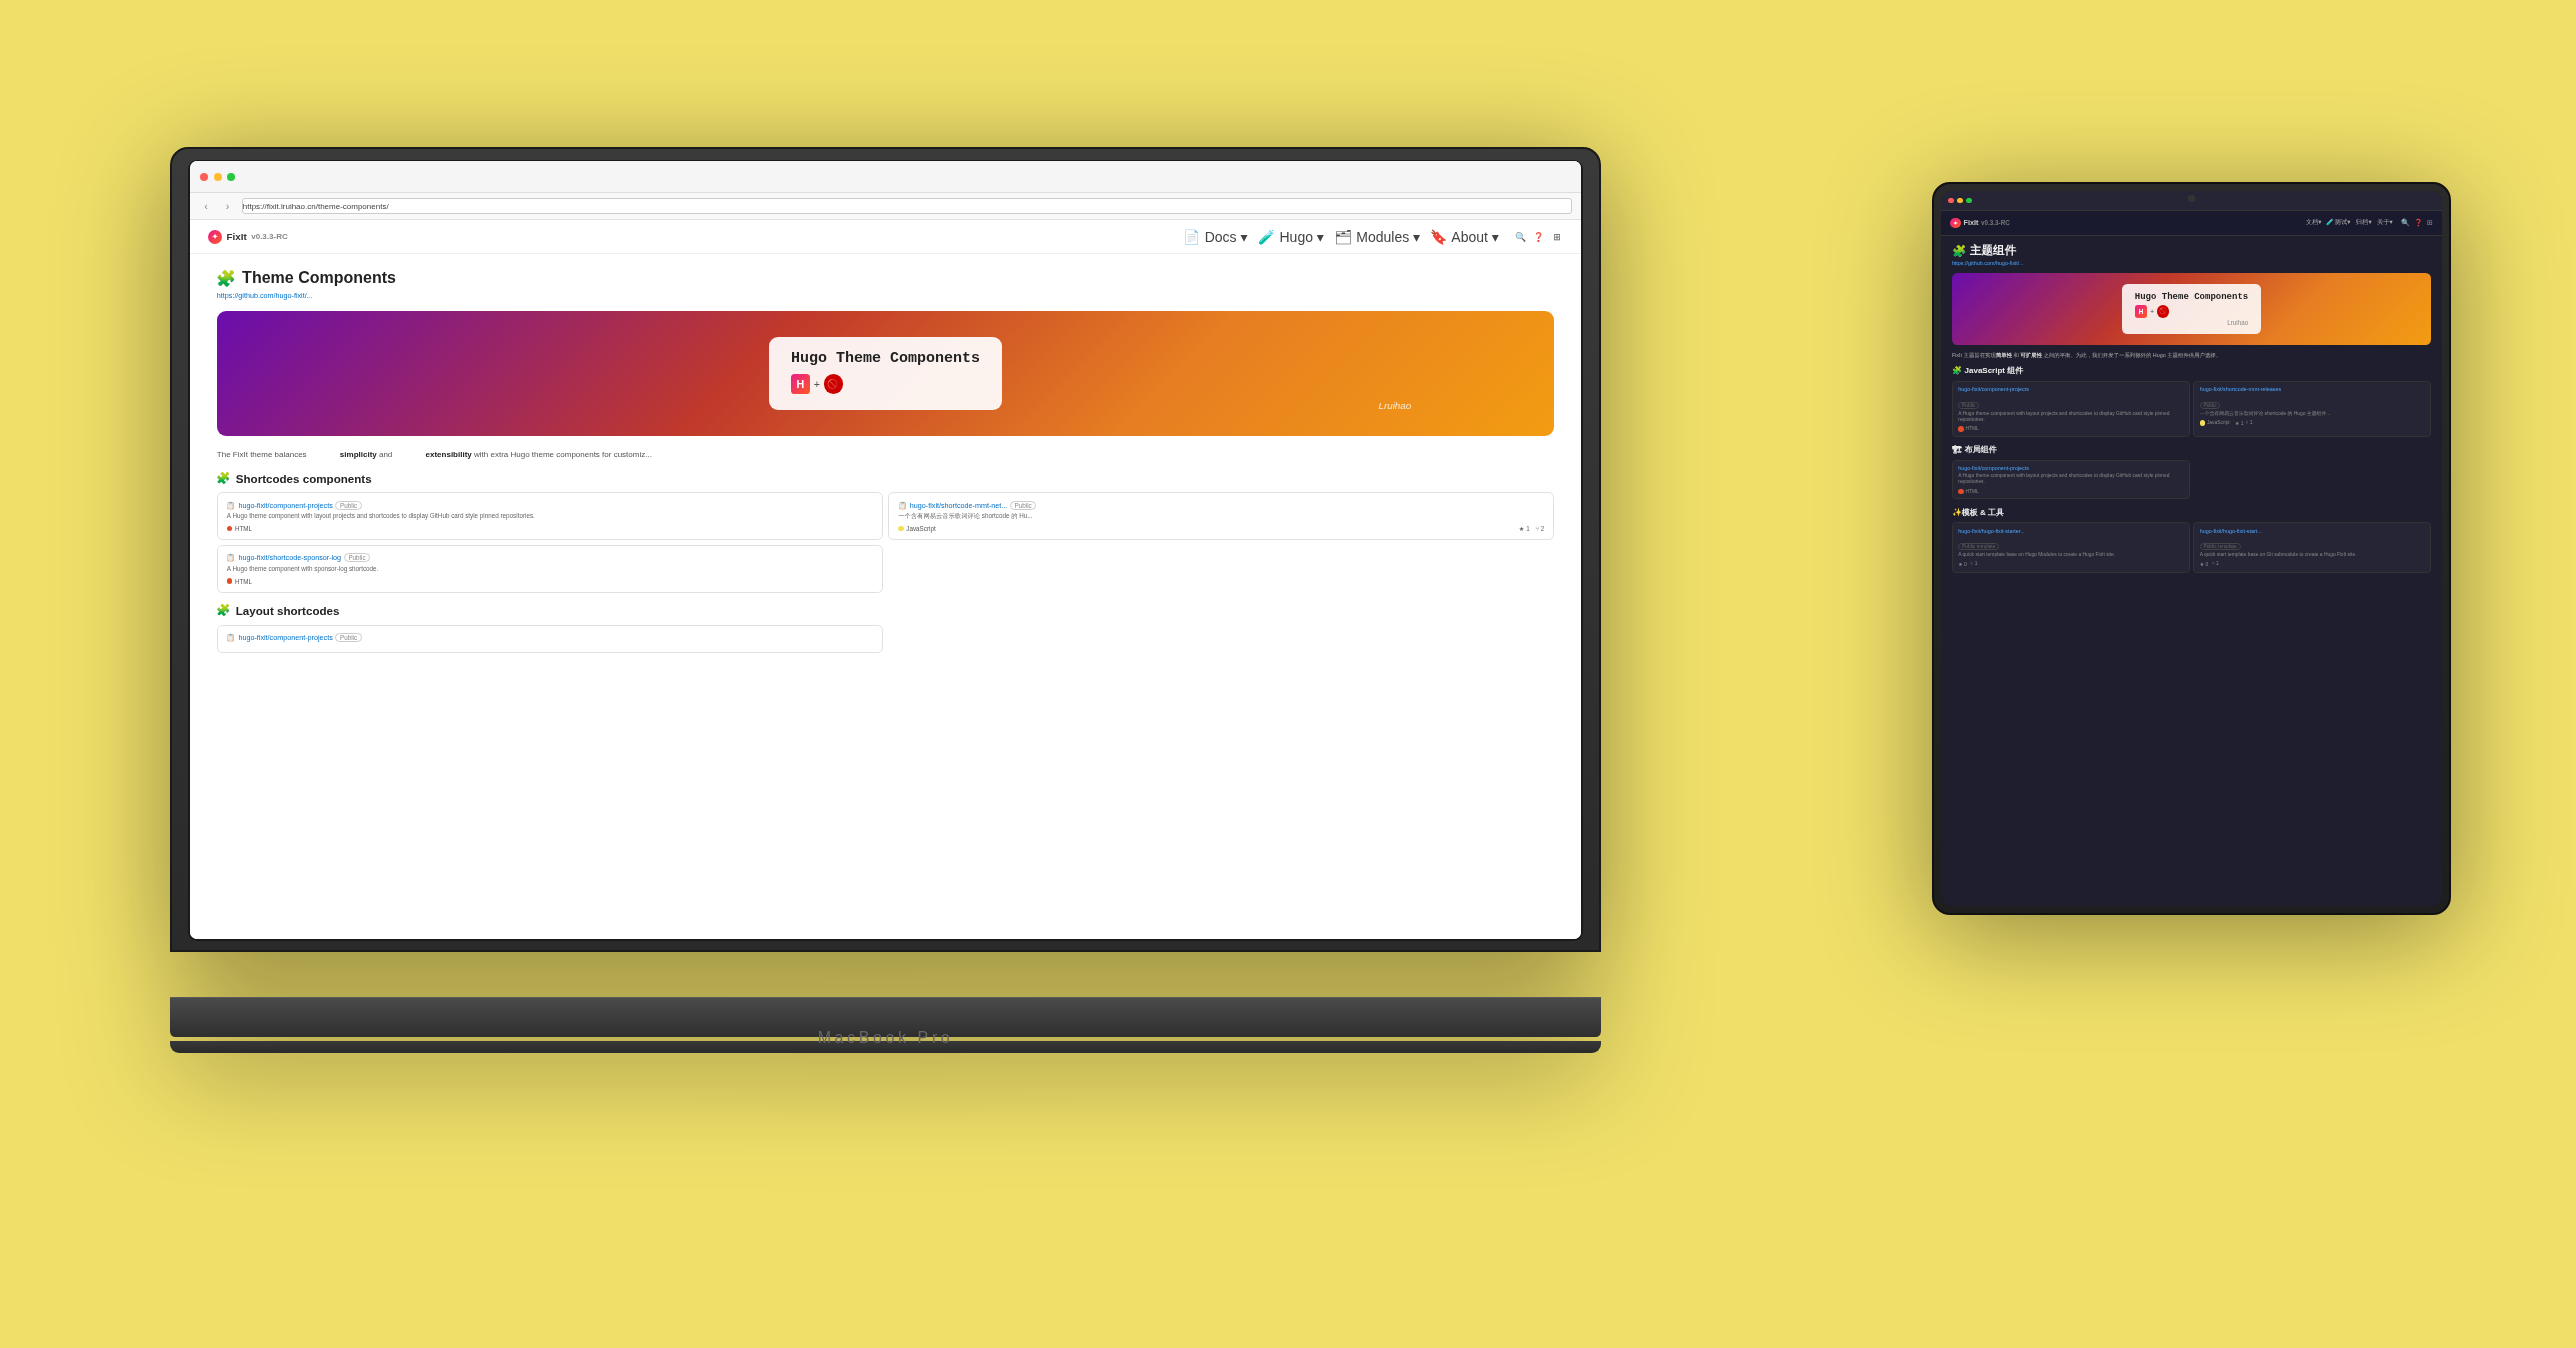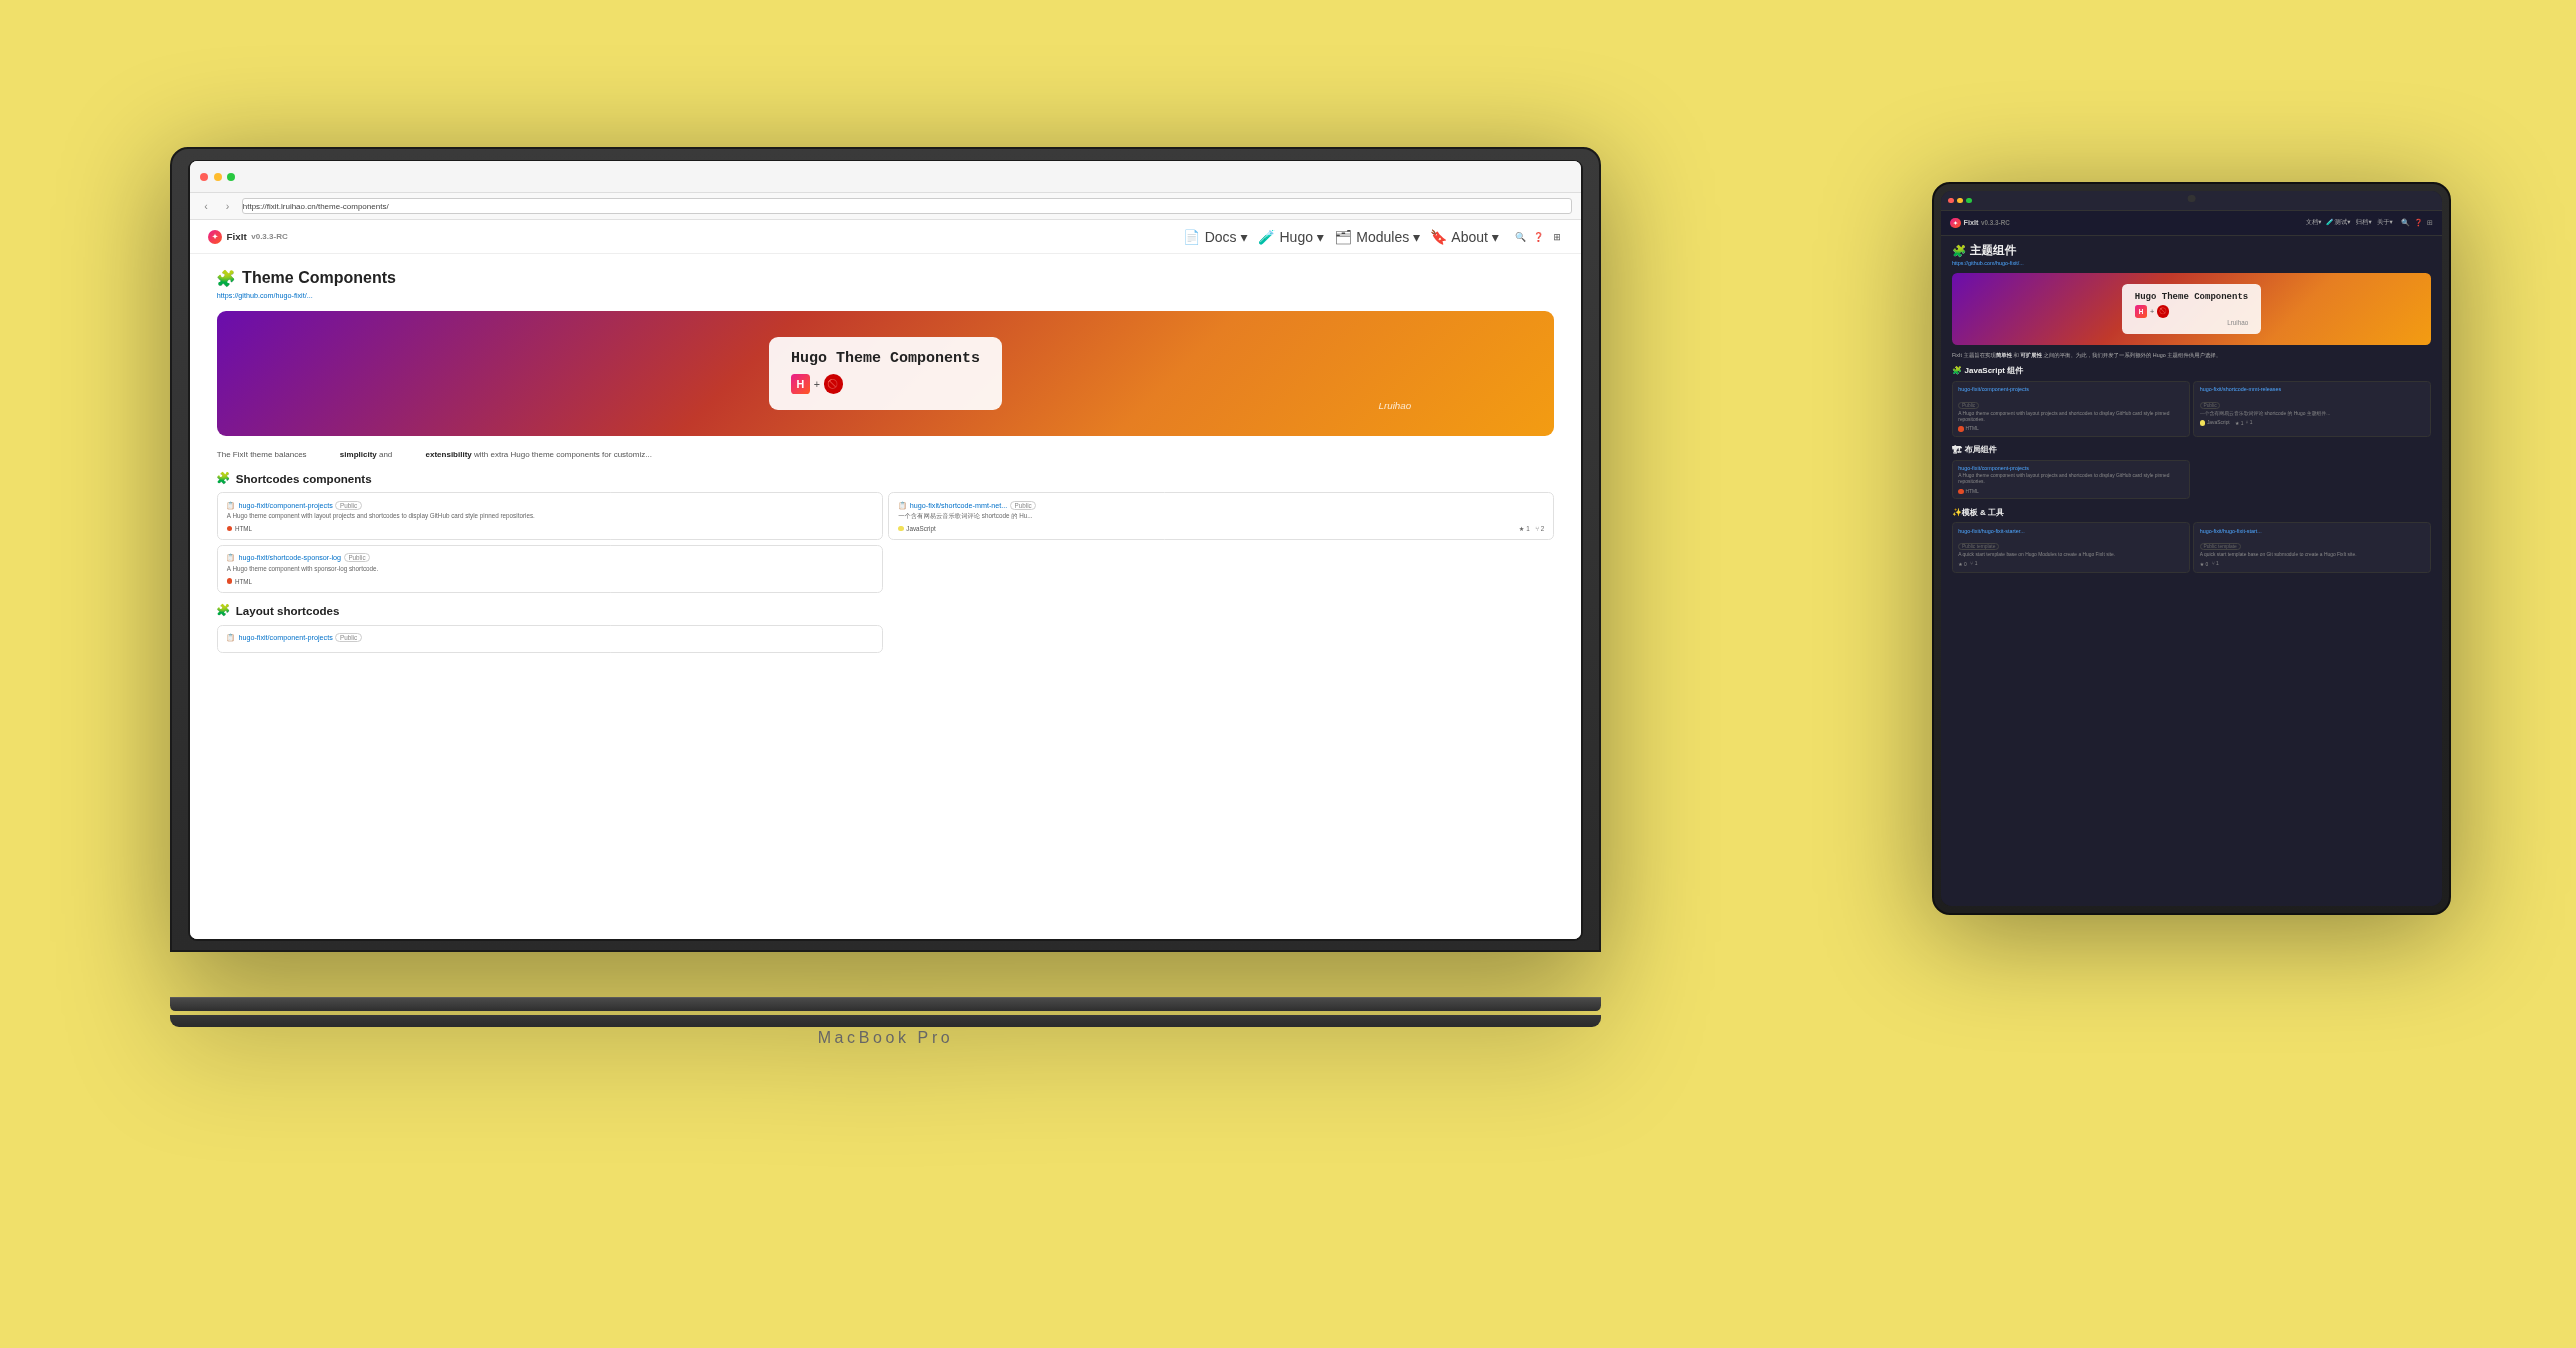--- a/index.html
+++ b/index.html
@@ -66,21 +66,21 @@
       left: 1.8px;
       right: 1.8px;
       bottom: 1.8px;
       background: #fff;
       border-radius: 7.2px;
       overflow: hidden;
     }
 
     .macbook-base {
       width: 100%;
-      height: 14px;
+      height: 40px;
       background: linear-gradient(180deg, #4a4a4a 0%, #3a3a3a 60%, #2e2e2e 100%);
       border-radius: 0 0 5.4px 5.4px;
       border-top: 1.8px solid #5a5a5a;
     }
 
     .macbook-bottom-bar {
       width: 100%;
       height: 12.5px;
       background: linear-gradient(180deg, #383838 0%, #2a2a2a 100%);
       border-radius: 0 0 9px 9px;

